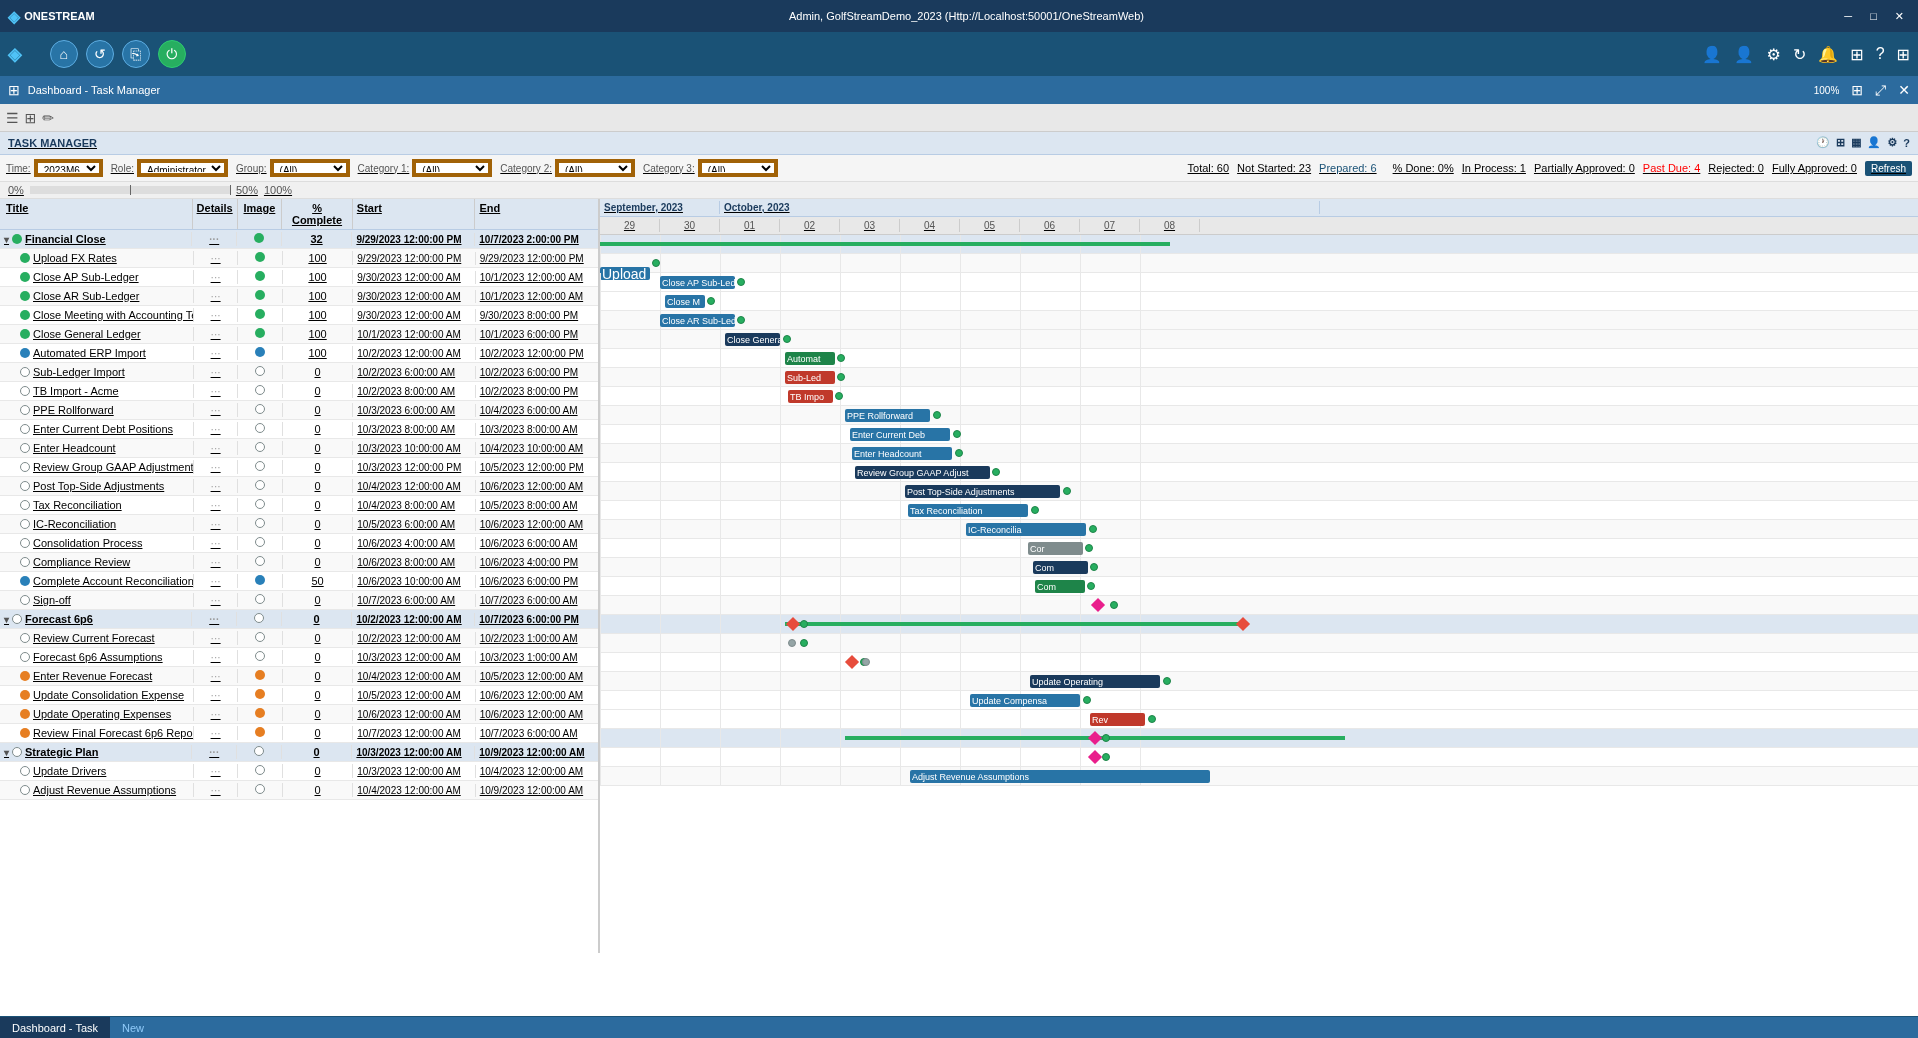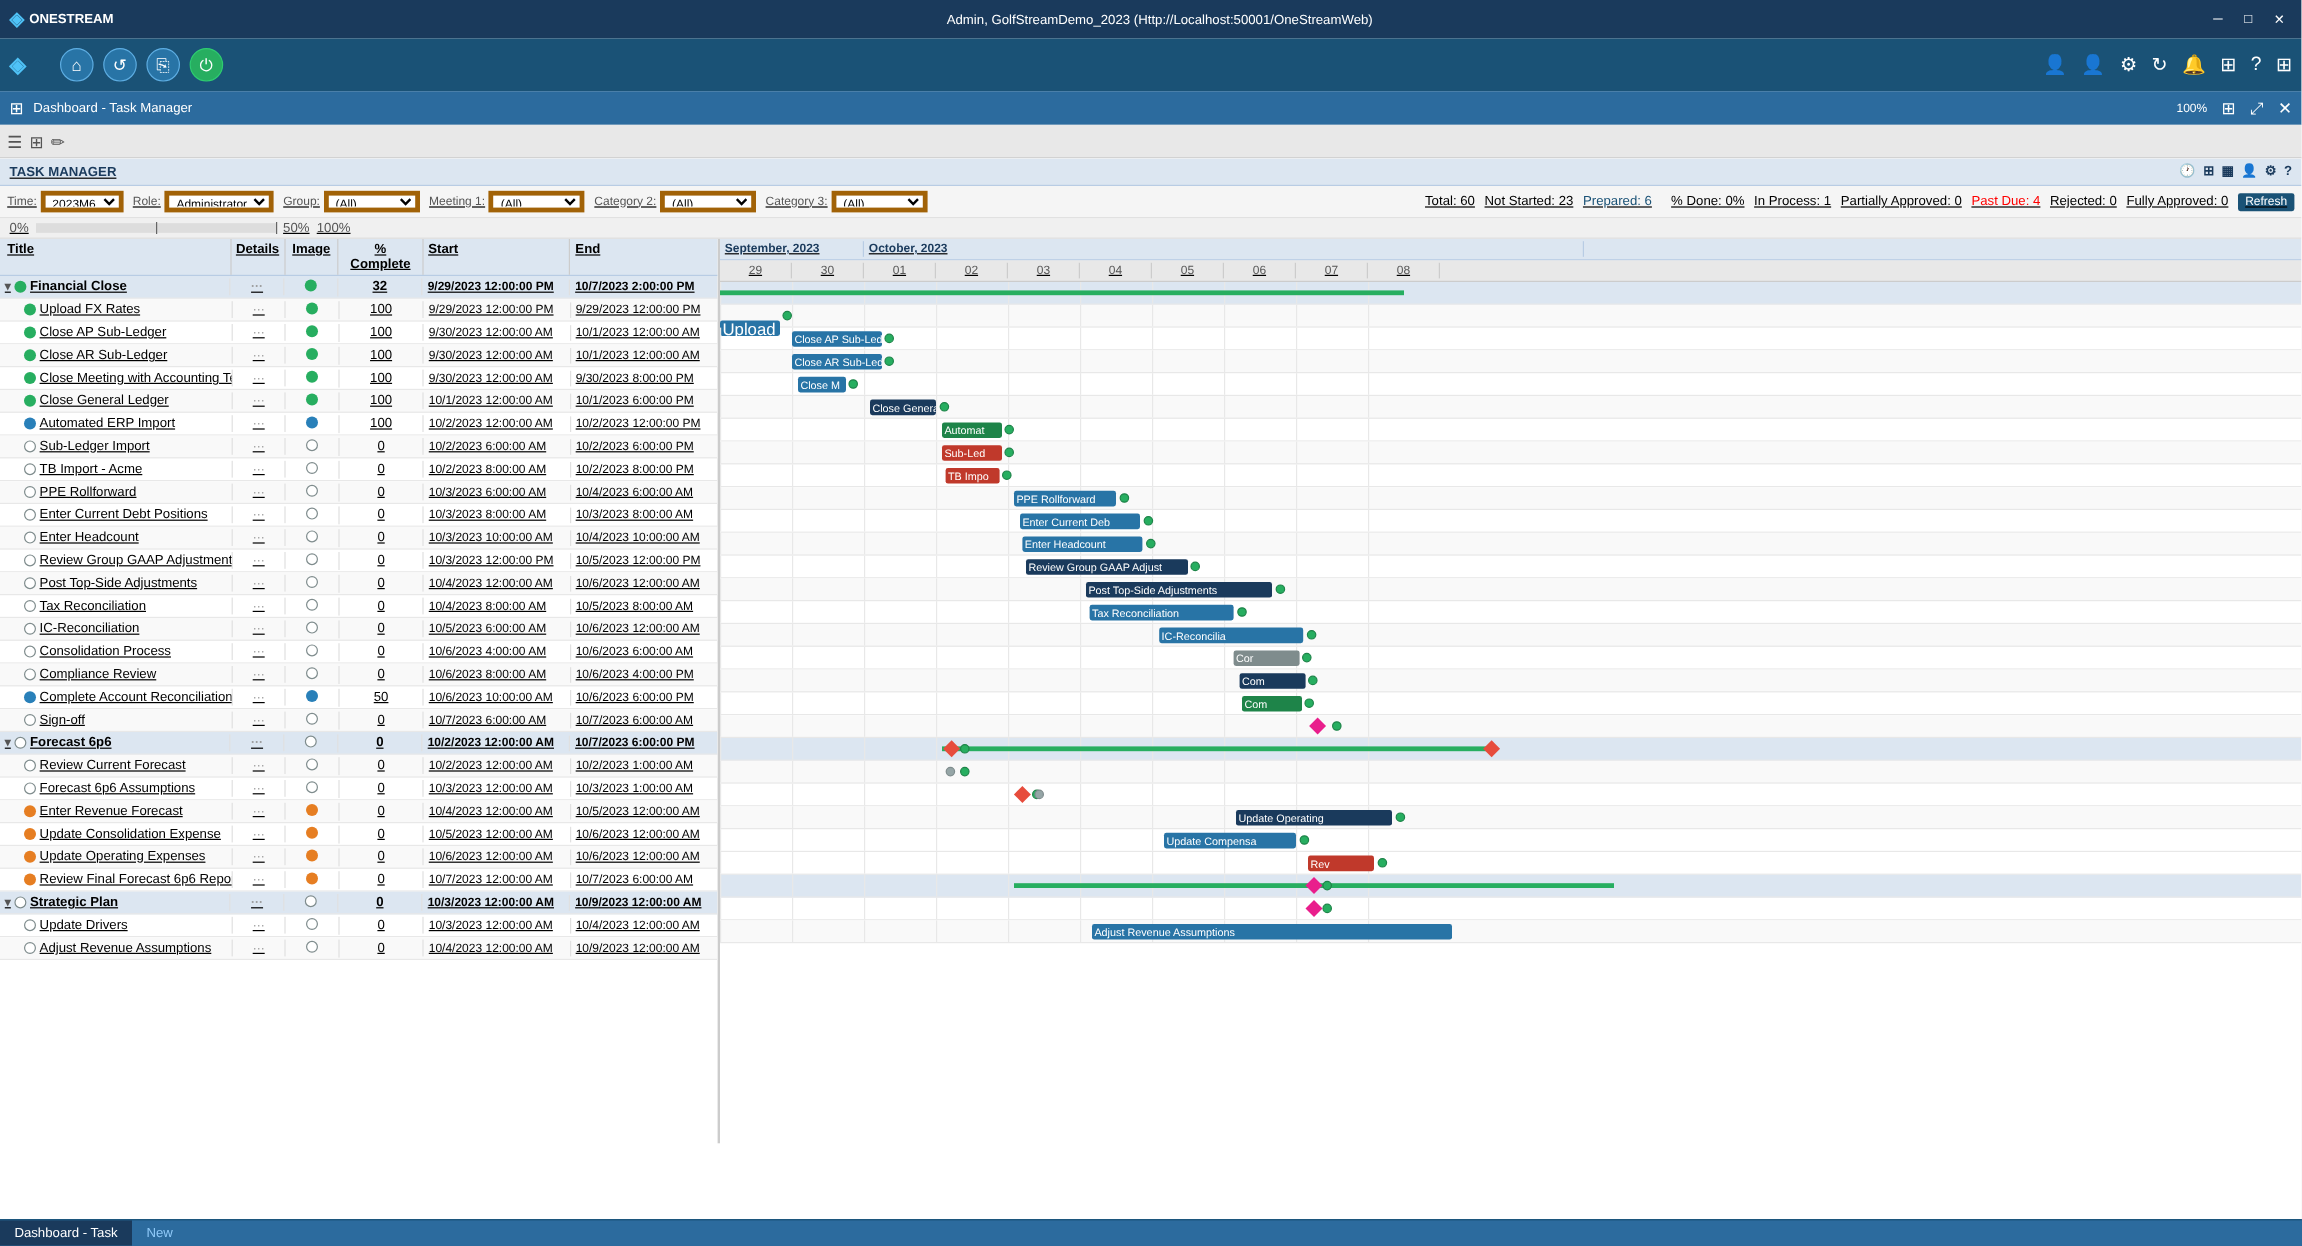--- a/index.html
+++ b/index.html
@@ -368,21 +368,21 @@
         <option>Administrator</option>
       </select>
     </div>
     <div class="filter-group">
       <span class="filter-label">Group:</span>
       <select class="filter-select" style="width:80px;">
         <option>(All)</option>
       </select>
     </div>
     <div class="filter-group">
-      <span class="filter-label">Meeting 1:</span>
+      <span class="filter-label">Category 1:</span>
       <select class="filter-select" style="width:80px;">
         <option>(All)</option>
       </select>
     </div>
     <div class="filter-group">
       <span class="filter-label">Category 2:</span>
       <select class="filter-select" style="width:80px;">
         <option>(All)</option>
       </select>
     </div>
@@ -969,47 +969,47 @@
             <div style="position: absolute; left: 180px; top: 0px; bottom: 0px; width: 1px; background: rgb(232, 232, 232);"></div>
             <div style="position: absolute; left: 240px; top: 0px; bottom: 0px; width: 1px; background: rgb(232, 232, 232);"></div>
             <div style="position: absolute; left: 300px; top: 0px; bottom: 0px; width: 1px; background: rgb(232, 232, 232);"></div>
             <div style="position: absolute; left: 360px; top: 0px; bottom: 0px; width: 1px; background: rgb(232, 232, 232);"></div>
             <div style="position: absolute; left: 420px; top: 0px; bottom: 0px; width: 1px; background: rgb(232, 232, 232);"></div>
             <div style="position: absolute; left: 480px; top: 0px; bottom: 0px; width: 1px; background: rgb(232, 232, 232);"></div>
             <div style="position: absolute; left: 540px; top: 0px; bottom: 0px; width: 1px; background: rgb(232, 232, 232);"></div>
             <div style="position: absolute; left: 60px; width: 75px; height: 13px; top: 3px; background: rgb(40, 116, 166); border-radius: 2px; display: flex; align-items: center; padding: 0px 2px; font-size: 9px; color: white; white-space: nowrap; overflow: hidden; cursor: pointer;">Close AP Sub-Led</div>
             <div style="position: absolute; left: 137px; width: 8px; height: 8px; border-radius: 50%; top: 5px; background: rgb(39, 174, 96); border: 1px solid rgb(30, 132, 73);"></div>
           </div>
+          <div class="gantt-row" style="position: relative; height: 19px; border-bottom: 1px solid rgb(232, 232, 232);">
+            <div style="position: absolute; left: 0px; top: 0px; bottom: 0px; width: 1px; background: rgb(232, 232, 232);"></div>
+            <div style="position: absolute; left: 60px; top: 0px; bottom: 0px; width: 1px; background: rgb(232, 232, 232);"></div>
+            <div style="position: absolute; left: 120px; top: 0px; bottom: 0px; width: 1px; background: rgb(232, 232, 232);"></div>
+            <div style="position: absolute; left: 180px; top: 0px; bottom: 0px; width: 1px; background: rgb(232, 232, 232);"></div>
+            <div style="position: absolute; left: 240px; top: 0px; bottom: 0px; width: 1px; background: rgb(232, 232, 232);"></div>
+            <div style="position: absolute; left: 300px; top: 0px; bottom: 0px; width: 1px; background: rgb(232, 232, 232);"></div>
+            <div style="position: absolute; left: 360px; top: 0px; bottom: 0px; width: 1px; background: rgb(232, 232, 232);"></div>
+            <div style="position: absolute; left: 420px; top: 0px; bottom: 0px; width: 1px; background: rgb(232, 232, 232);"></div>
+            <div style="position: absolute; left: 480px; top: 0px; bottom: 0px; width: 1px; background: rgb(232, 232, 232);"></div>
+            <div style="position: absolute; left: 540px; top: 0px; bottom: 0px; width: 1px; background: rgb(232, 232, 232);"></div>
+            <div style="position: absolute; left: 65px; width: 40px; height: 13px; top: 3px; background: rgb(40, 116, 166); border-radius: 2px; display: flex; align-items: center; padding: 0px 2px; font-size: 9px; color: white; white-space: nowrap; overflow: hidden; cursor: pointer;">Close M</div>
+            <div style="position: absolute; left: 107px; width: 8px; height: 8px; border-radius: 50%; top: 5px; background: rgb(39, 174, 96); border: 1px solid rgb(30, 132, 73);"></div>
+          </div>
           <div class="gantt-row alt" style="position: relative; height: 19px; border-bottom: 1px solid rgb(232, 232, 232);">
             <div style="position: absolute; left: 0px; top: 0px; bottom: 0px; width: 1px; background: rgb(232, 232, 232);"></div>
             <div style="position: absolute; left: 60px; top: 0px; bottom: 0px; width: 1px; background: rgb(232, 232, 232);"></div>
             <div style="position: absolute; left: 120px; top: 0px; bottom: 0px; width: 1px; background: rgb(232, 232, 232);"></div>
             <div style="position: absolute; left: 180px; top: 0px; bottom: 0px; width: 1px; background: rgb(232, 232, 232);"></div>
             <div style="position: absolute; left: 240px; top: 0px; bottom: 0px; width: 1px; background: rgb(232, 232, 232);"></div>
             <div style="position: absolute; left: 300px; top: 0px; bottom: 0px; width: 1px; background: rgb(232, 232, 232);"></div>
             <div style="position: absolute; left: 360px; top: 0px; bottom: 0px; width: 1px; background: rgb(232, 232, 232);"></div>
             <div style="position: absolute; left: 420px; top: 0px; bottom: 0px; width: 1px; background: rgb(232, 232, 232);"></div>
             <div style="position: absolute; left: 480px; top: 0px; bottom: 0px; width: 1px; background: rgb(232, 232, 232);"></div>
             <div style="position: absolute; left: 540px; top: 0px; bottom: 0px; width: 1px; background: rgb(232, 232, 232);"></div>
             <div style="position: absolute; left: 60px; width: 75px; height: 13px; top: 3px; background: rgb(40, 116, 166); border-radius: 2px; display: flex; align-items: center; padding: 0px 2px; font-size: 9px; color: white; white-space: nowrap; overflow: hidden; cursor: pointer;">Close AR Sub-Led</div>
             <div style="position: absolute; left: 137px; width: 8px; height: 8px; border-radius: 50%; top: 5px; background: rgb(39, 174, 96); border: 1px solid rgb(30, 132, 73);"></div>
-          </div>
-          <div class="gantt-row" style="position: relative; height: 19px; border-bottom: 1px solid rgb(232, 232, 232);">
-            <div style="position: absolute; left: 0px; top: 0px; bottom: 0px; width: 1px; background: rgb(232, 232, 232);"></div>
-            <div style="position: absolute; left: 60px; top: 0px; bottom: 0px; width: 1px; background: rgb(232, 232, 232);"></div>
-            <div style="position: absolute; left: 120px; top: 0px; bottom: 0px; width: 1px; background: rgb(232, 232, 232);"></div>
-            <div style="position: absolute; left: 180px; top: 0px; bottom: 0px; width: 1px; background: rgb(232, 232, 232);"></div>
-            <div style="position: absolute; left: 240px; top: 0px; bottom: 0px; width: 1px; background: rgb(232, 232, 232);"></div>
-            <div style="position: absolute; left: 300px; top: 0px; bottom: 0px; width: 1px; background: rgb(232, 232, 232);"></div>
-            <div style="position: absolute; left: 360px; top: 0px; bottom: 0px; width: 1px; background: rgb(232, 232, 232);"></div>
-            <div style="position: absolute; left: 420px; top: 0px; bottom: 0px; width: 1px; background: rgb(232, 232, 232);"></div>
-            <div style="position: absolute; left: 480px; top: 0px; bottom: 0px; width: 1px; background: rgb(232, 232, 232);"></div>
-            <div style="position: absolute; left: 540px; top: 0px; bottom: 0px; width: 1px; background: rgb(232, 232, 232);"></div>
-            <div style="position: absolute; left: 65px; width: 40px; height: 13px; top: 3px; background: rgb(40, 116, 166); border-radius: 2px; display: flex; align-items: center; padding: 0px 2px; font-size: 9px; color: white; white-space: nowrap; overflow: hidden; cursor: pointer;">Close M</div>
-            <div style="position: absolute; left: 107px; width: 8px; height: 8px; border-radius: 50%; top: 5px; background: rgb(39, 174, 96); border: 1px solid rgb(30, 132, 73);"></div>
           </div>
           <div class="gantt-row alt" style="position: relative; height: 19px; border-bottom: 1px solid rgb(232, 232, 232);">
             <div style="position: absolute; left: 0px; top: 0px; bottom: 0px; width: 1px; background: rgb(232, 232, 232);"></div>
             <div style="position: absolute; left: 60px; top: 0px; bottom: 0px; width: 1px; background: rgb(232, 232, 232);"></div>
             <div style="position: absolute; left: 120px; top: 0px; bottom: 0px; width: 1px; background: rgb(232, 232, 232);"></div>
             <div style="position: absolute; left: 180px; top: 0px; bottom: 0px; width: 1px; background: rgb(232, 232, 232);"></div>
             <div style="position: absolute; left: 240px; top: 0px; bottom: 0px; width: 1px; background: rgb(232, 232, 232);"></div>
             <div style="position: absolute; left: 300px; top: 0px; bottom: 0px; width: 1px; background: rgb(232, 232, 232);"></div>
             <div style="position: absolute; left: 360px; top: 0px; bottom: 0px; width: 1px; background: rgb(232, 232, 232);"></div>
             <div style="position: absolute; left: 420px; top: 0px; bottom: 0px; width: 1px; background: rgb(232, 232, 232);"></div>

